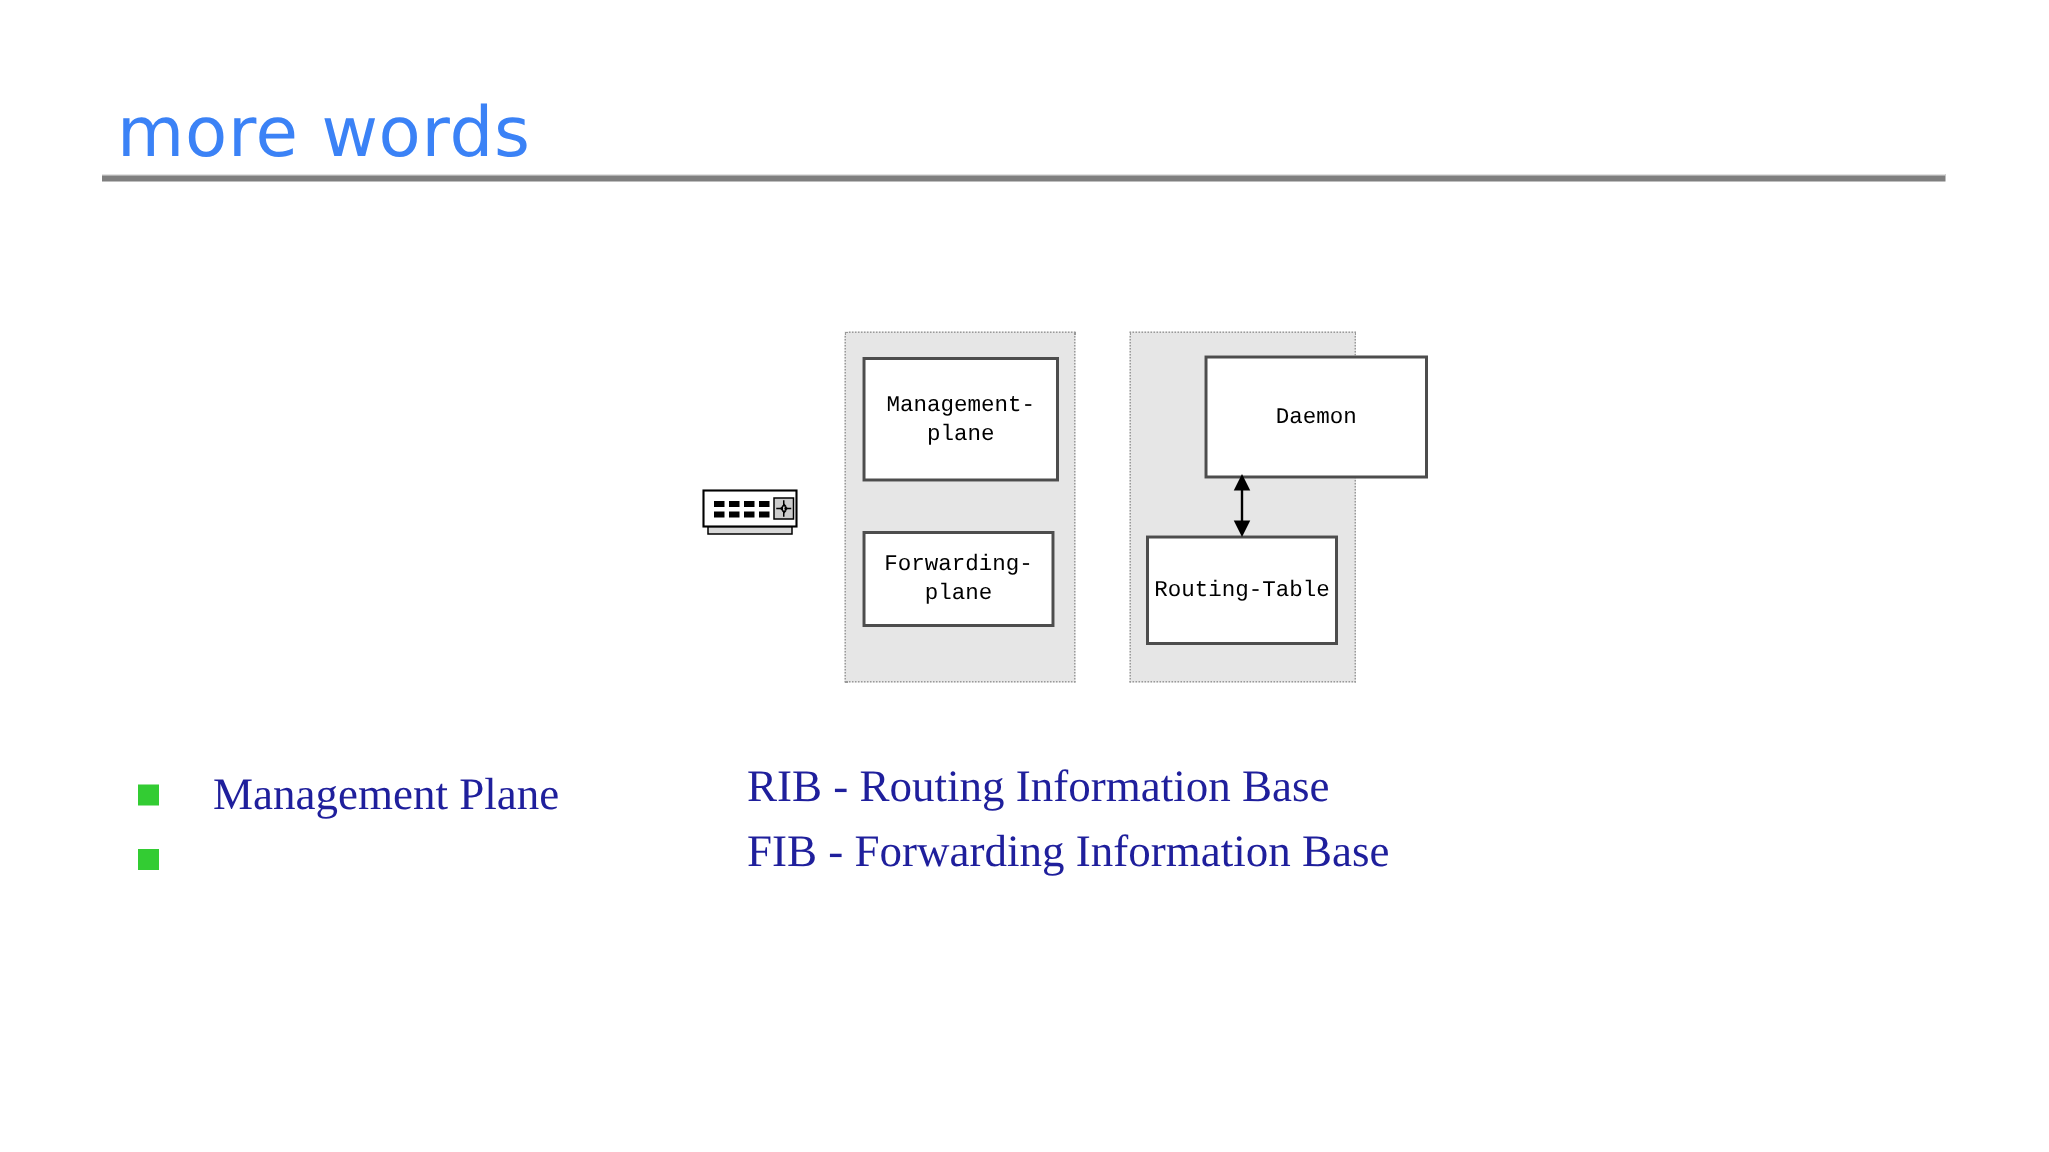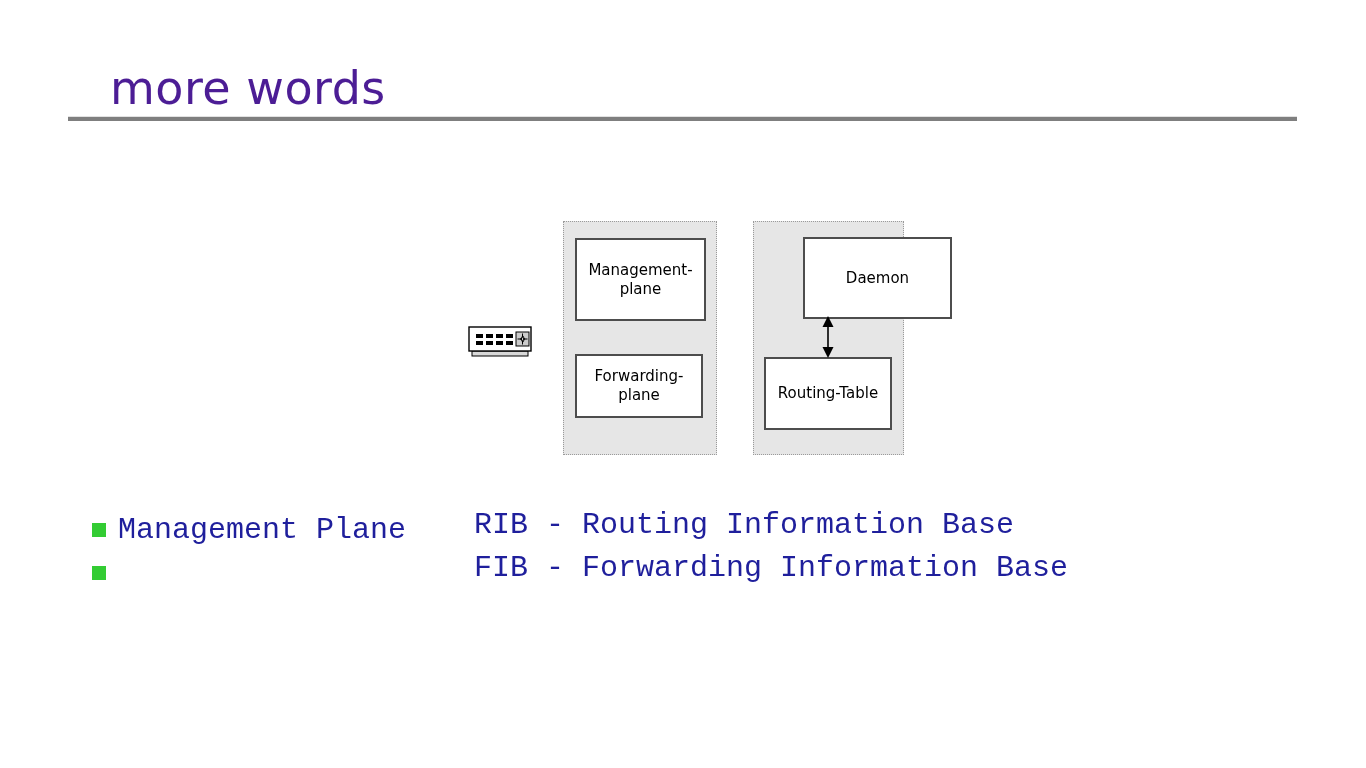--- a/index.html
+++ b/index.html
@@ -18,45 +18,44 @@
   }
 
   
   #slide-title {
     position: absolute;
     left: 78px;
     top: 60px;
     font-family: "DejaVu Sans", sans-serif;
     font-size: 46px;
     line-height: 56px;
-    color: #4c1d95;
+    color: #3b82f6;
     letter-spacing: 0.5px;
     white-space: nowrap;
-    margin-left: 32px;
   }
   #title-rule {
     position: absolute;
     left: 68px;
     top: 116px;
     width: 1229px;
     height: 4px;
     background: #7f7f7f;
     border-top: 1px solid #e2e2e2;
   }
 
   
   #diagram {
     position: absolute;
     left: 0;
     top: 0;
     width: 1366px;
     height: 768px;
     pointer-events: none;
   }
-  #diagram > * { pointer-events: auto; }
+  #diagram > * { pointer-events: auto; font-family: Liberation Mono, monospace; }
 
   .plane-container {
     position: absolute;
     background: #e6e6e6;
     border: 1px dotted #9a9a9a;
     box-sizing: border-box;
   }
   #container-left  { left: 563px; top: 221px; width: 154px; height: 234px; }
   #container-right { left: 753px; top: 221px; width: 151px; height: 234px; }
 
@@ -113,25 +112,26 @@
     height: 43px;
   }
   .bullet-marker {
     width: 14px;
     height: 14px;
     background: #33cc33;
     margin-right: 12px;
     flex: 0 0 auto;
   }
   .bullet-text {
-    font-family: Liberation Mono, monospace;
+    font-family: Liberation Serif, serif;
     font-size: 30px;
     line-height: 34px;
     color: #1f1f9c;
     white-space: nowrap;
+    margin-left: 24px;
   }
   .plain-row {
     display: flex;
     align-items: flex-start;
     height: 43px;
   }
 </style>
 </head>
 <body>
 

